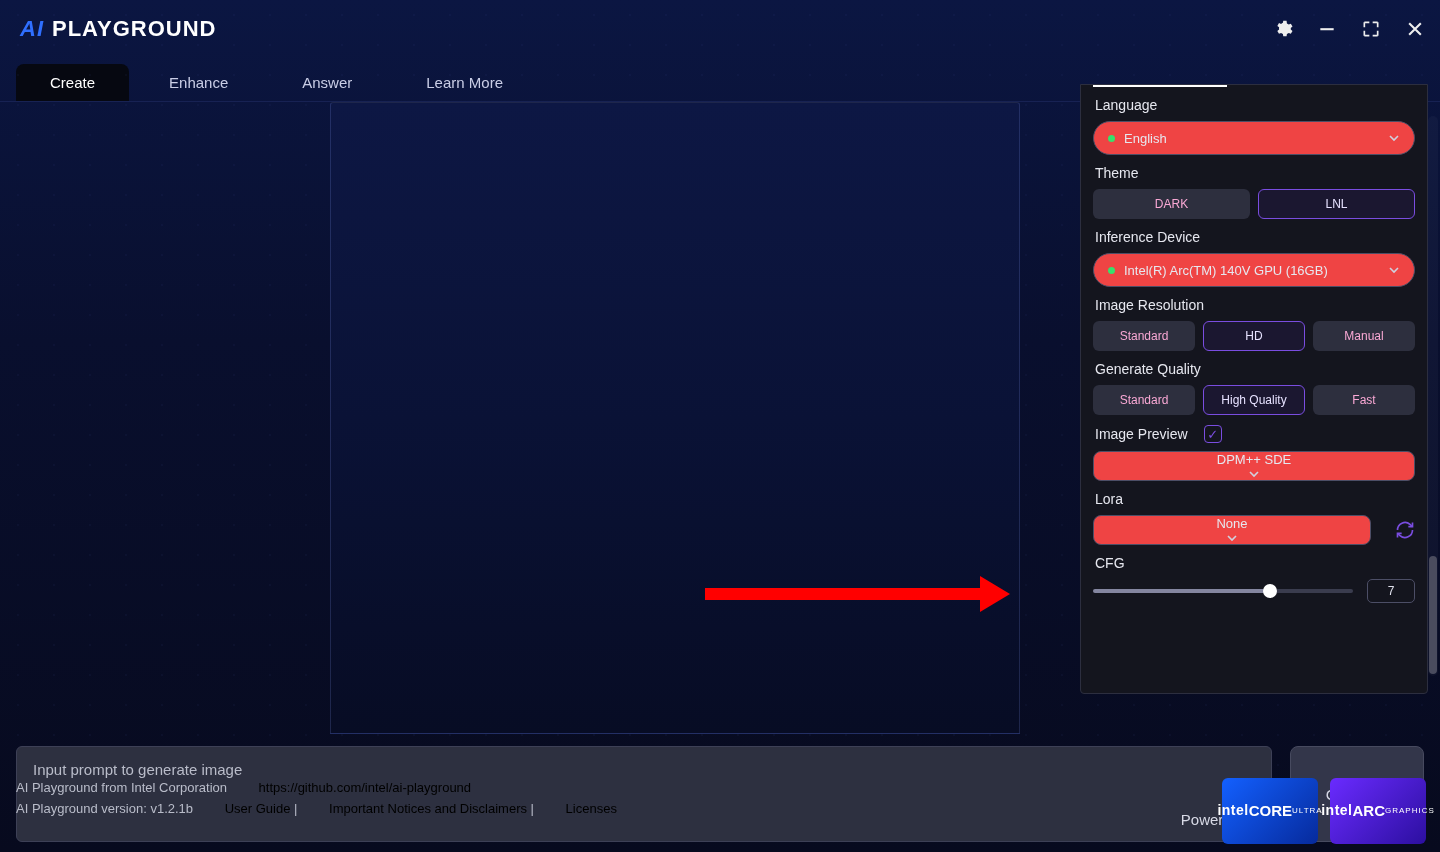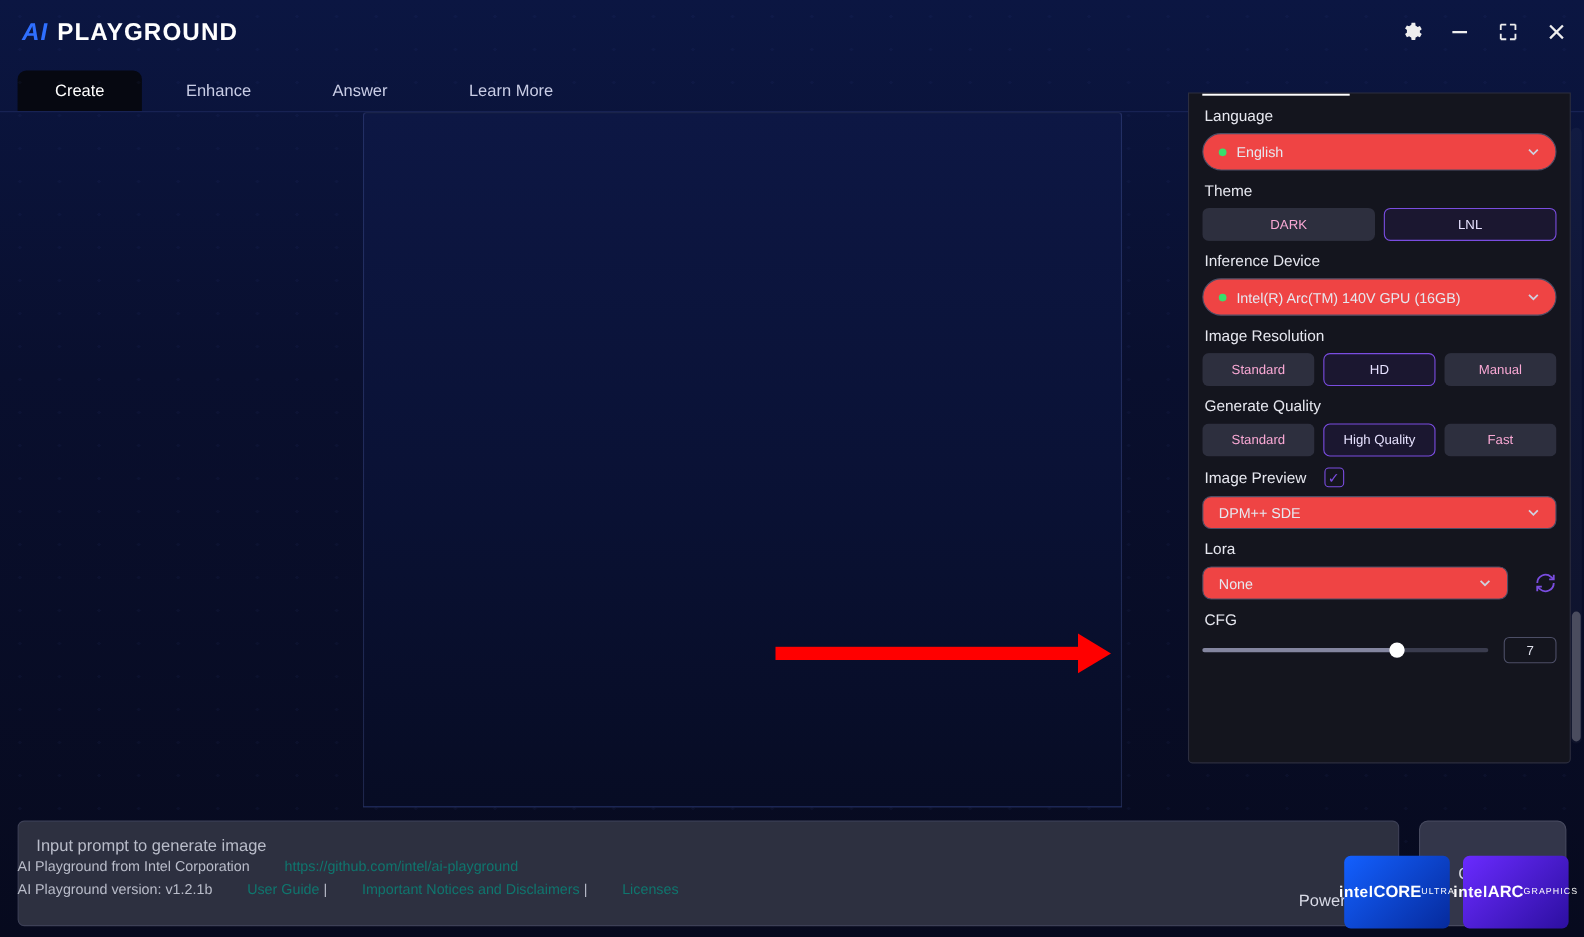--- a/index.html
+++ b/index.html
@@ -77,21 +77,21 @@
 .chev { width:12px; height:12px; }
 .segrow { display:flex; gap:8px; }
 .seg {
   flex:1; height:30px; border-radius:6px; background:#2d2f3e;
   color:#f9a8d4; font-size:12px; display:flex; align-items:center; justify-content:center;
   cursor:pointer; border:1px solid transparent;
 }
 .seg.sel { background:#1b1730; border-color:#7a4de0; color:#e7e2ff; }
 .previewrow { display:flex; align-items:center; gap:16px; }
 .chk { width:18px; height:18px; border:1.5px solid #7a4de0; border-radius:4px; display:flex; align-items:center; justify-content:center; color:#7a4de0; font-size:13px; background:#14151e; }
-.dropdown.thin { height:30px; border-radius:8px; }
+.dropdown.thin { height:30px; border-radius:8px;flex-direction:column; }
 .lorarow { display:flex; gap:24px; align-items:center; }
 .refresh { width:20px; height:20px; color:#7a4de0; }
 .cfgrow { display:flex; align-items:center; gap:14px; margin-top:8px; }
 .track { flex:1; height:4px; border-radius:3px;
   background:linear-gradient(90deg,#8486a0 0 68%, #3a3c4e 68% 100%);
   position:relative; }
 .thumb { position:absolute; left:68%; top:50%; width:14px; height:14px; border-radius:50%; background:#fff; transform:translate(-50%,-50%); }
 .cfgval { width:48px; height:24px; border:1px solid #4c4e66; border-radius:5px; font-size:12px; color:#dfe0ec; display:flex; align-items:center; justify-content:center; }
 
 .panel hr.topline { border:none; border-top:2px solid #fff; width:134px; margin:-10px 0 6px 0; }
@@ -100,21 +100,21 @@
 .arrow { position:absolute; top:582px; left:705px; width:305px; height:24px; pointer-events:none; }
 .arrow .shaft { position:absolute; top:6px; left:0; right:25px; height:12px; background:#ff0000; }
 .arrow .head  { position:absolute; right:0; top:-6px; width:0; height:0;
   border-top:18px solid transparent; border-bottom:18px solid transparent; border-left:30px solid #ff0000; }
 
 
 .footer {
   position:absolute; left:16px; right:16px; bottom:12px; height:60px;
   color:#b9bcc9; font-size:13px;
 }
-.footer a { color:#0f766e; text-decoration:none;padding-left:28px; }
+.footer a { color:#000000; text-decoration:none;padding-left:28px; }
 .footer .row2 { margin-top:6px; }
 .powered { position:absolute; right:180px; bottom:24px; color:#d8dae6; font-size:15px; }
 .badges { position:absolute; right:14px; bottom:8px; display:flex; gap:12px; }
 .badge {
   width:96px; height:66px; border-radius:6px; color:#fff;
   display:flex; flex-direction:row; align-items:center; justify-content:center;
   font-size:10px; line-height:1.1; text-align:center; font-weight:700;
 }
 .badge.core { background:linear-gradient(135deg,#1360ff,#062a9c); }
 .badge.arc  { background:linear-gradient(135deg,#6a2bff,#2c0fa0); }

